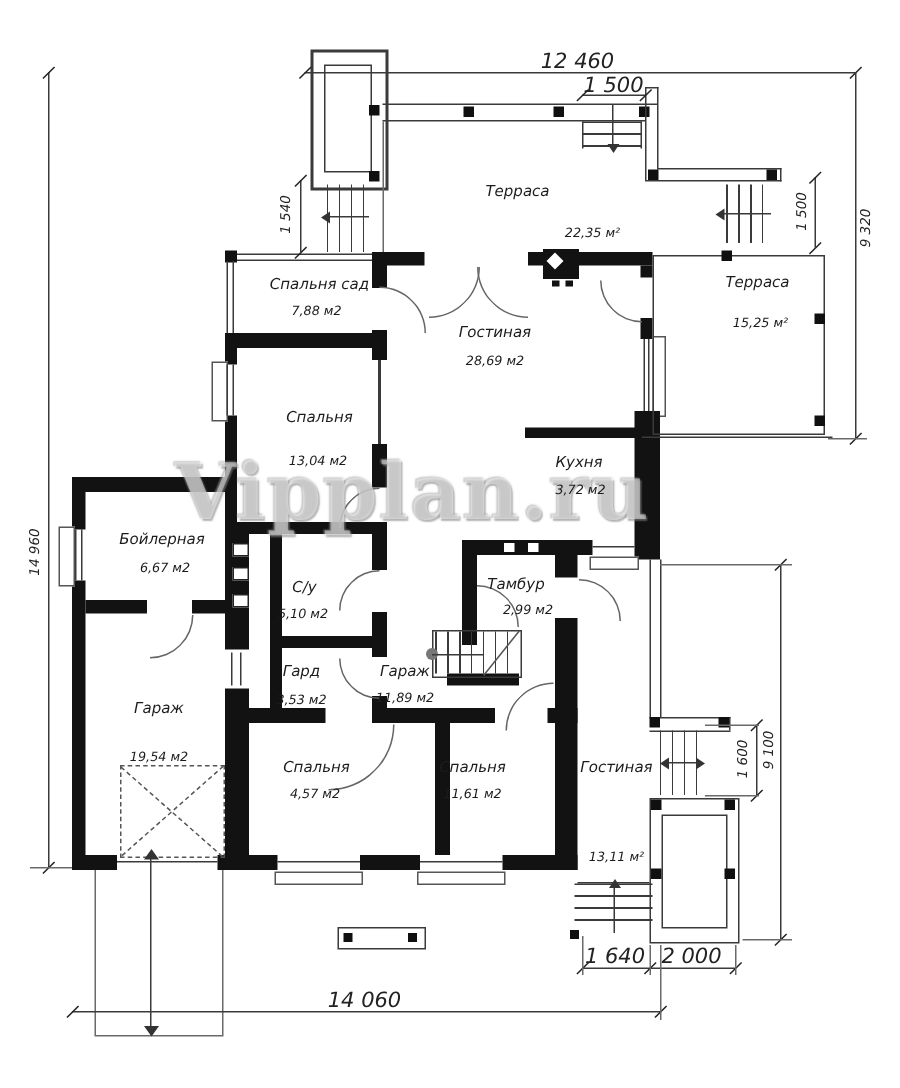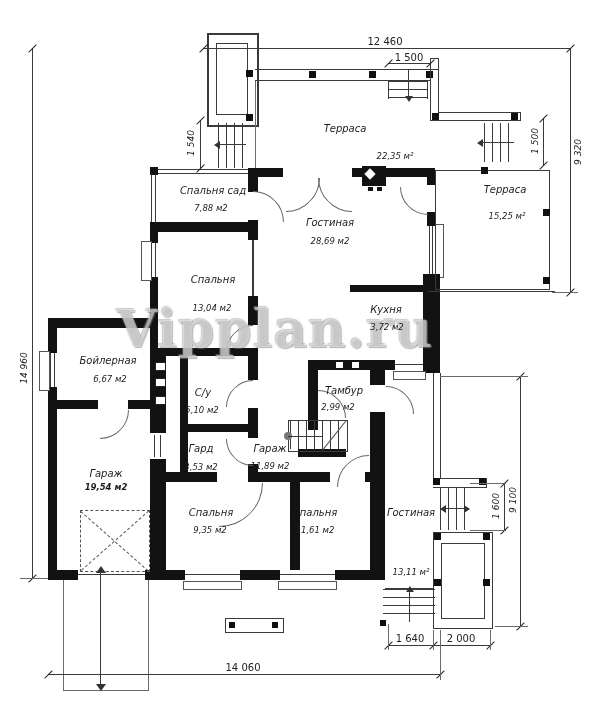--- a/index.html
+++ b/index.html
@@ -6,21 +6,21 @@
   #plan{position:relative;width:600px;height:725px;background:#fff;overflow:hidden;
         font-family:"DejaVu Sans",sans-serif;color:#111;}
   .w{position:absolute;background:#121212;}
   .ln{position:absolute;background:#3a3a3a;}
   .lnl{position:absolute;background:#6a6a6a;}
   .post{position:absolute;width:7px;height:7px;background:#101010;}
   .box{position:absolute;border:1px solid #3a3a3a;background:transparent;}
   .whitebox{position:absolute;border:1px solid #555;background:#fff;}
   .arc{position:absolute;border:1px solid transparent;border-right-color:#666;border-radius:50%;}
   .tk{position:absolute;width:11px;height:1px;background:#222;transform:rotate(-45deg);}
-  .dim{position:absolute;font-size:10px;color:#222;white-space:nowrap;
+  .dim{position:absolute;font-style:italic;font-size:14px;color:#222;white-space:nowrap;
        transform:translate(-50%,-50%);}
   .dimv{position:absolute;font-style:italic;font-size:9px;color:#222;white-space:nowrap;
         transform:translate(-50%,-50%) rotate(-90deg);}
   .rn{position:absolute;font-style:italic;font-size:10px;color:#1c1c1c;white-space:nowrap;
       transform:translate(-50%,-50%);}
   .ra{position:absolute;font-style:italic;font-size:8.5px;color:#1c1c1c;white-space:nowrap;
       transform:translate(-50%,-50%);}
   .stairv{position:absolute;background:repeating-linear-gradient(90deg,#3a3a3a 0 1px,transparent 1px 8px);}
   .stairh{position:absolute;background:repeating-linear-gradient(180deg,#3a3a3a 0 1px,transparent 1px 8px);}
   .dash{position:absolute;border-top:1px dashed #555;transform-origin:0 0;}
@@ -303,27 +303,27 @@
   <div class="rn" style="left:203px;top:392px;">С/у</div>
   <div class="ra" style="left:202px;top:410px;">5,10 м2</div>
 
   <div class="rn" style="left:201px;top:448px;">Гард</div>
   <div class="ra" style="left:201px;top:467px;">3,53 м2</div>
 
   <div class="rn" style="left:270px;top:448px;">Гараж</div>
   <div class="ra" style="left:270px;top:466px;">11,89 м2</div>
 
   <div class="rn" style="left:344px;top:390px;">Тамбур</div>
-  <div class="ra" style="left:338px;top:407px;">2,99 м2</div>
+  <div class="ra" style="left:352px;top:407px;">2,99 м2</div>
 
   <div class="rn" style="left:106px;top:473px;">Гараж</div>
-  <div class="ra" style="left:106px;top:487px;font-weight:bold;">19,54 м2</div>
+  <div class="ra" style="left:106px;top:505px;">19,54 м2</div>
 
   <div class="rn" style="left:211px;top:512px;">Спальня</div>
-  <div class="ra" style="left:210px;top:530px;">9,35 м2</div>
+  <div class="ra" style="left:210px;top:530px;">4,57 м2</div>
 
   <div class="rn" style="left:315px;top:512px;">Спальня</div>
   <div class="ra" style="left:315px;top:530px;">11,61 м2</div>
 
   <div class="rn" style="left:411px;top:512px;">Гостиная</div>
   <div class="ra" style="left:411px;top:572px;">13,11 м²</div>
 
   <div class="rn" style="left:345px;top:128px;">Терраса</div>
   <div class="ra" style="left:395px;top:156px;">22,35 м²</div>
 

